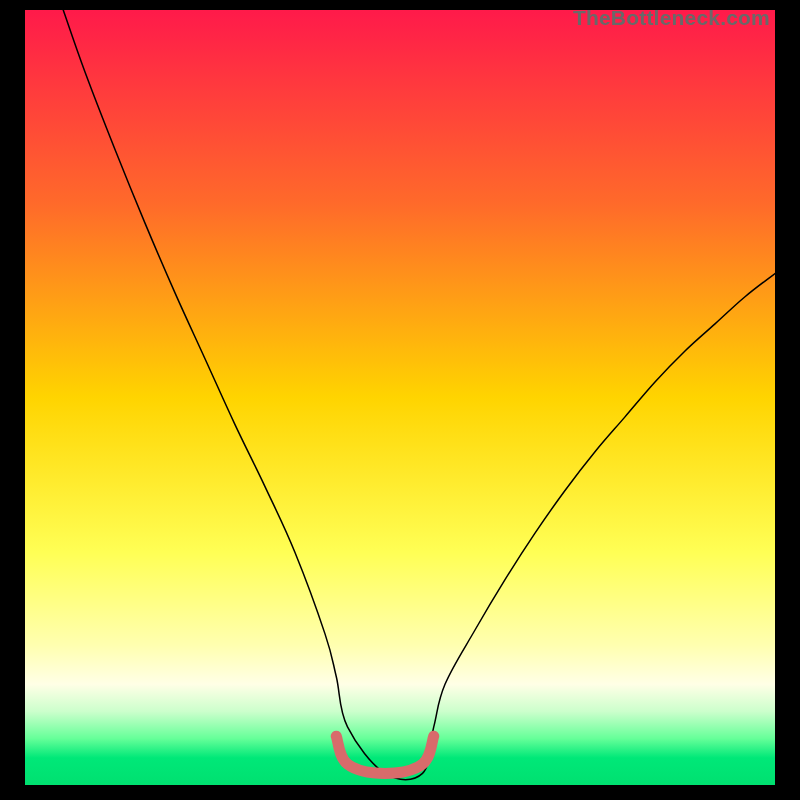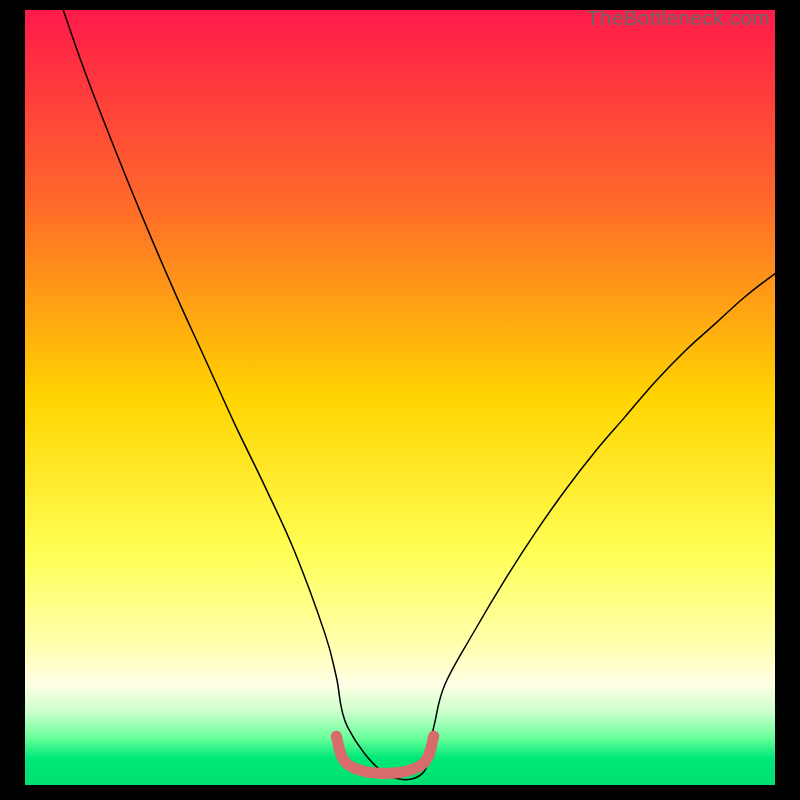--- a/index.html
+++ b/index.html
@@ -25,21 +25,21 @@
     top: 0;
     width: 750px;
     height: 775px;
   }
   .watermark {
     position: absolute;
     top: 6px;
     right: 30px;
     color: #696969;
     font-size: 21px;
-    font-weight: 400;
+    font-weight: 700;
     letter-spacing: 0.2px;
   }
 </style>
 </head>
 <body>
 
 <div class="frame">
   <svg class="plot-area" viewBox="0 0 750 775" preserveAspectRatio="none">
     <defs>
       <linearGradient id="bg-grad" x1="0" y1="0" x2="0" y2="1">

